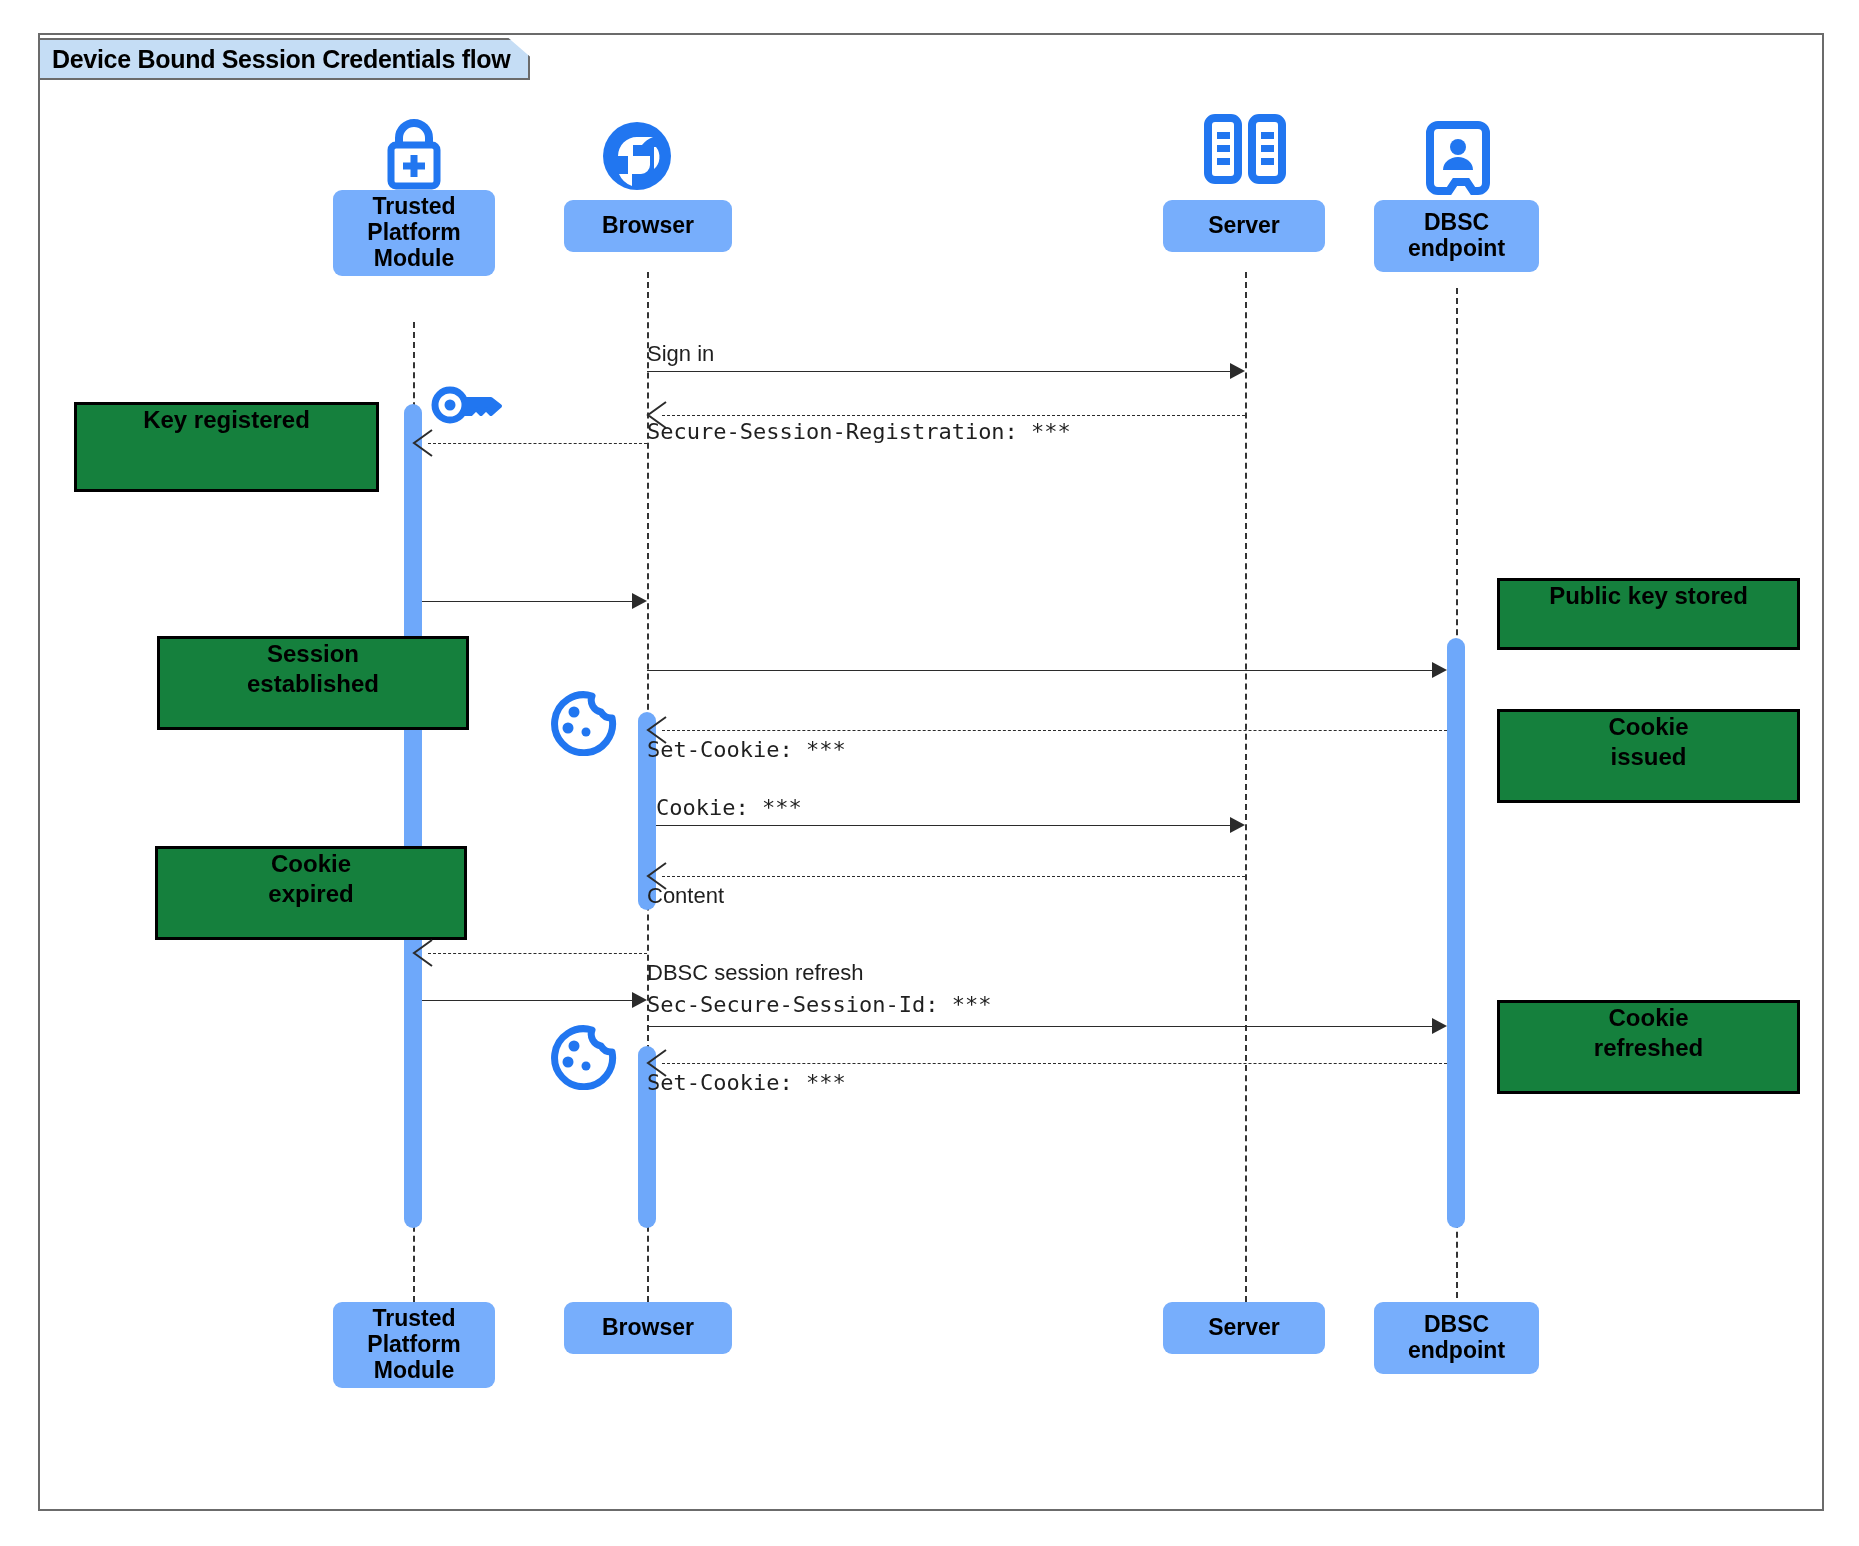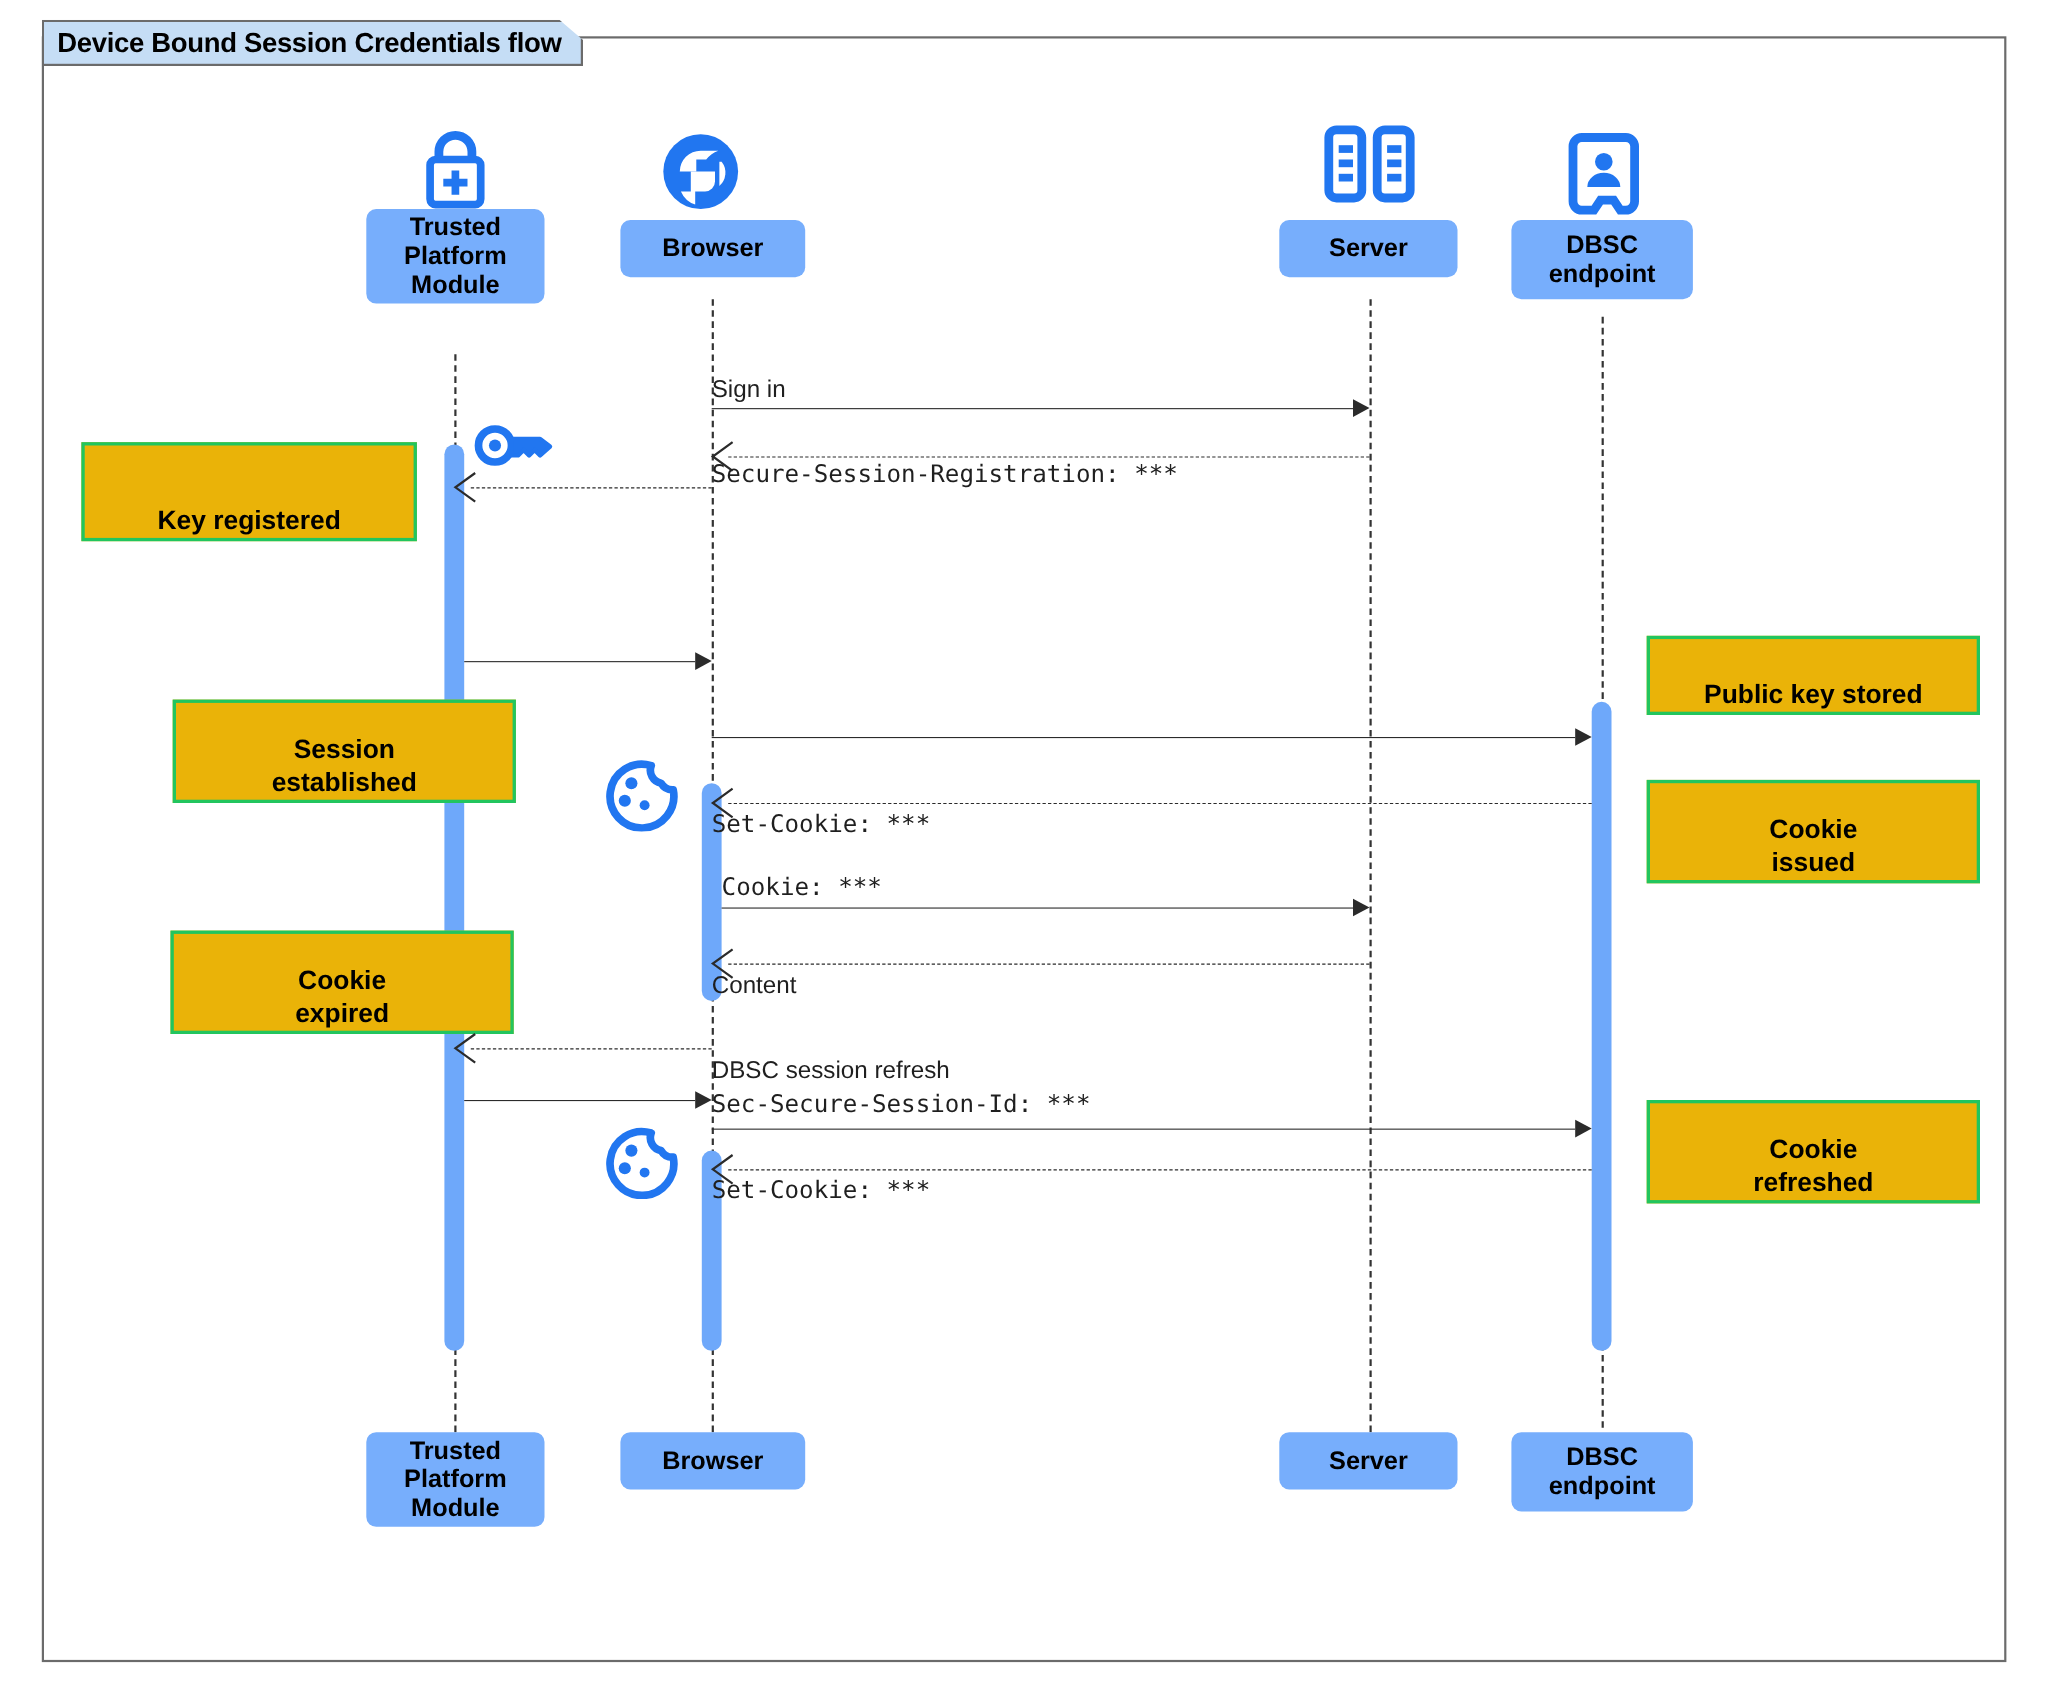--- a/index.html
+++ b/index.html
@@ -7,21 +7,21 @@
   #canvas{
     position:relative;width:1859px;height:1546px;background:#ffffff;
     overflow:hidden;
   }
   
   .frame{
     position:absolute;left:38px;top:33px;width:1786px;height:1478px;
     border:2px solid #6b6b6b;background:#ffffff;box-sizing:border-box;
   }
   .frame-title{
-    position:absolute;left:38px;top:18px;height:42px;
+    position:absolute;left:38px;top:38px;height:42px;
     background:#c5ddf5;border:2px solid #6b6b6b;box-sizing:border-box;
     padding:0 18px 0 12px;display:flex;align-items:center;
     font-size:25px;font-weight:bold;color:#000;
     clip-path:polygon(0 0, calc(100% - 22px) 0, 100% 45%, 100% 100%, 0 100%);
     letter-spacing:-0.3px;
   }
   
   .pbox{
     position:absolute;background:#77aefc;border-radius:9px;
     display:flex;align-items:center;justify-content:center;
@@ -31,22 +31,22 @@
   
   .lifeline{
     position:absolute;width:0;border-left:2px dashed #333;
   }
   
   .act{
     position:absolute;width:18px;background:#6ea8fa;border-radius:9px;
   }
   
   .note{
-    position:absolute;background:#eab308;border:3px solid #22c55e;
-    display:flex;align-items:flex-end;justify-content:center;text-align:center;
+    position:absolute;background:#15803d;border:3px solid #000000;
+    display:flex;align-items:flex-start;justify-content:center;text-align:center;
     font-weight:bold;font-size:24px;color:#000;line-height:1.25;
     box-sizing:border-box;
   }
   
   .msgline{position:absolute;height:0;border-top:1.6px solid #2b2b2b;}
   .msgline.dashed{border-top:1.6px dashed #2b2b2b;}
   .arrowhead{position:absolute;width:0;height:0;}
   .arrowhead.solid-r{
     border-top:8px solid transparent;border-bottom:8px solid transparent;
     border-left:15px solid #2b2b2b;

